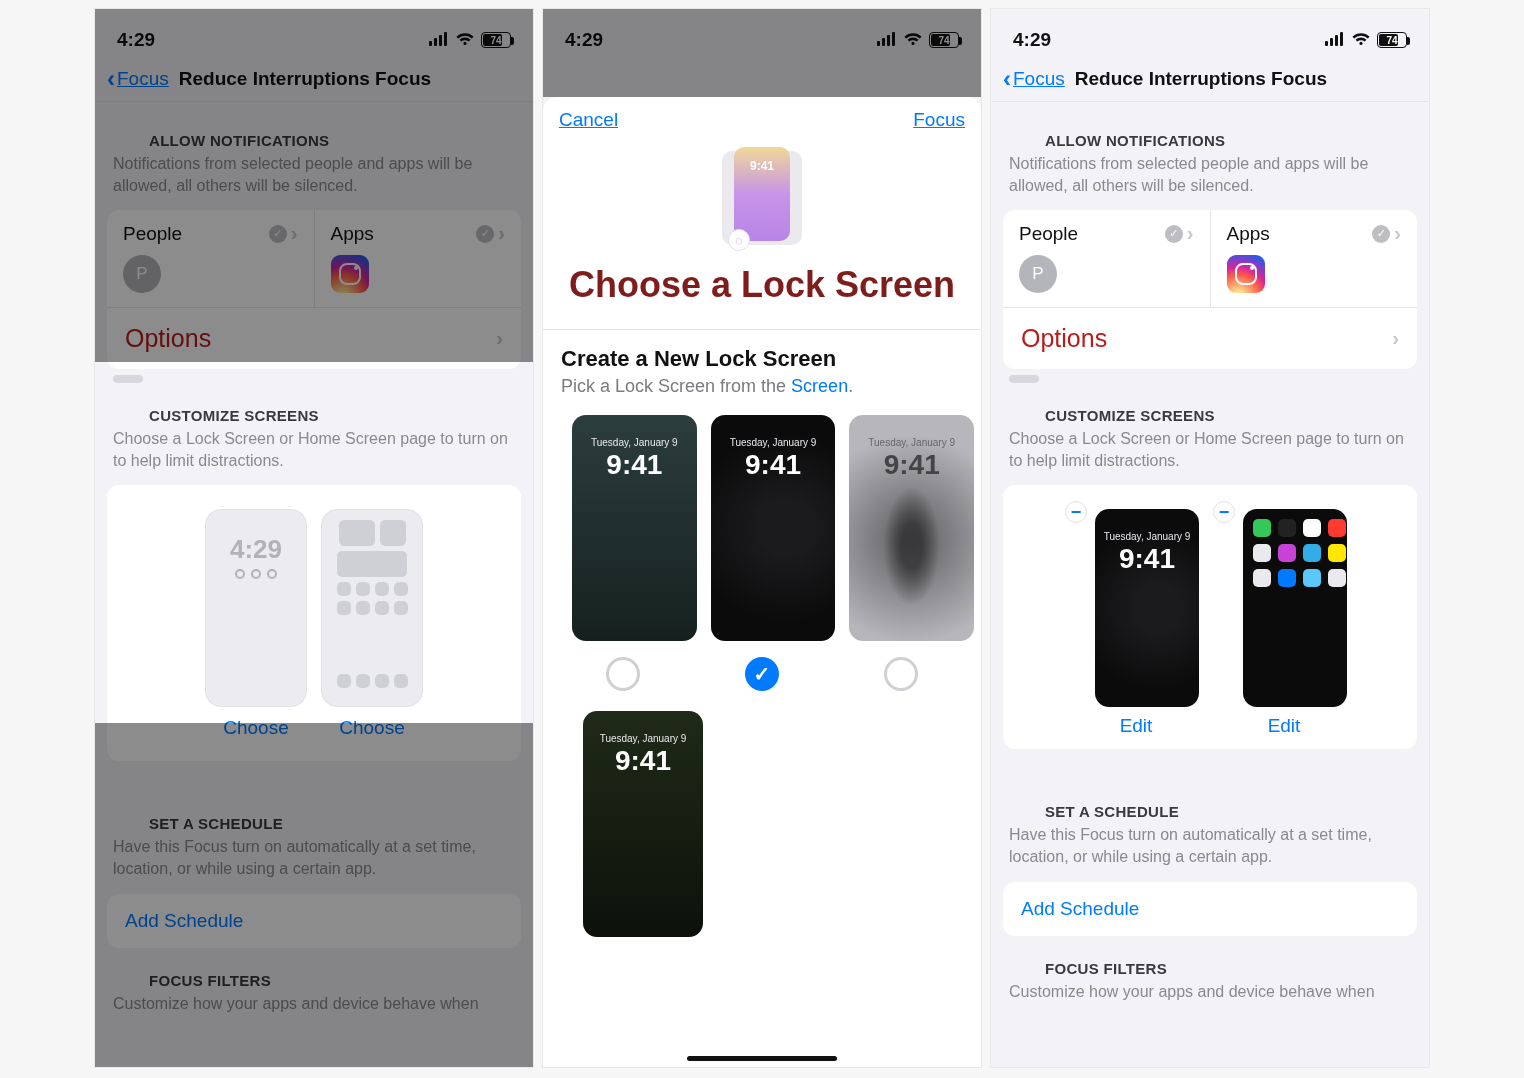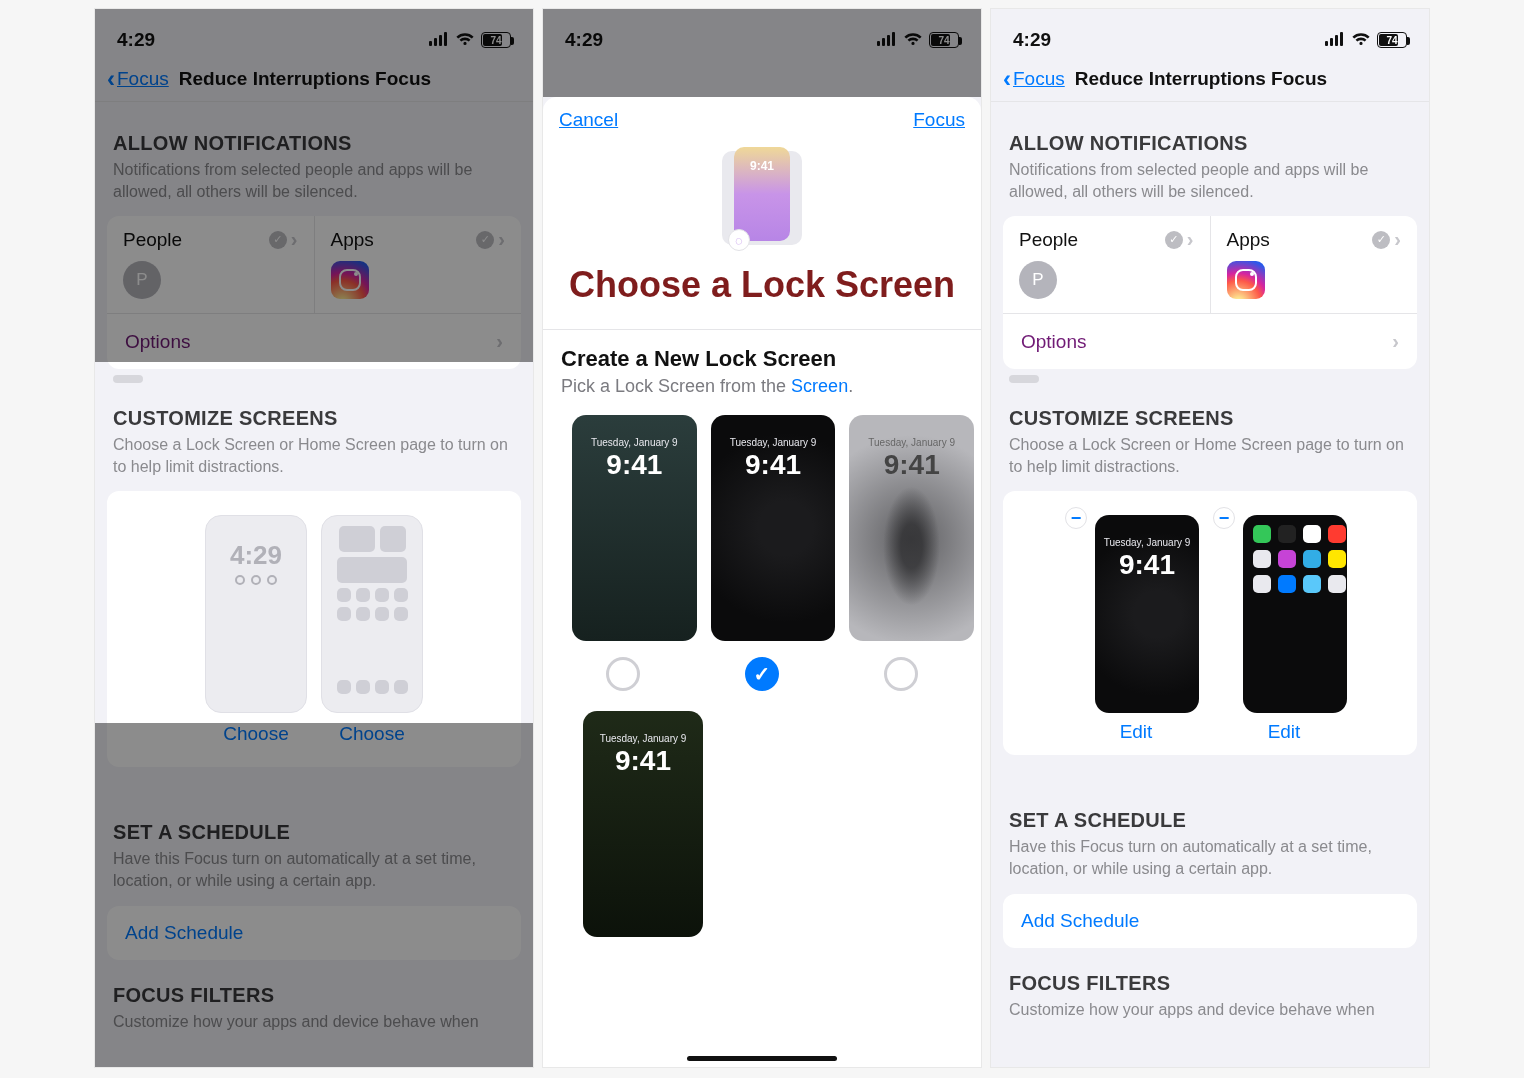--- a/index.html
+++ b/index.html
@@ -25,26 +25,26 @@
   .batt-fill{height:100%;background:#111;border-radius:2px;}
   .batt-txt{position:absolute;inset:0;display:flex;align-items:center;justify-content:center;font-size:10px;font-weight:700;color:#fff;}
   
   .navbar{display:flex;align-items:center;gap:10px;padding:6px 12px 10px;border-bottom:1px solid var(--border);background:var(--bg);}
   .back{display:flex;align-items:center;gap:2px;color:var(--link);font-size:19px;font-weight:400;}
   .back .chev{font-size:24px;font-weight:600;line-height:1;}
   .back .lbl{text-decoration:underline;}
   .navtitle{font-size:19px;font-weight:600;color:#111;}
   
   .scroll{position:absolute;top:105px;bottom:0;left:0;right:0;overflow:hidden;}
-  .sect-hd{padding:18px 18px 4px;font-size:20px;font-weight:700;letter-spacing:.3px;color:#3a3a3c;text-transform:uppercase;}
+  .sect-hd{padding:18px 18px 4px;font-size:15px;font-weight:700;letter-spacing:.3px;color:#3a3a3c;text-transform:uppercase;margin-left:36px;}
   .sect-sub{padding:0 18px 8px;font-size:16px;color:var(--muted);line-height:1.35;}
   .card{margin:6px 12px;background:var(--card);border-radius:12px;}
   .row{display:flex;align-items:center;justify-content:space-between;padding:16px 18px;border-top:1px solid var(--border);}
   .card .row:first-child{border-top:none;}
-  .row .lbl{font-size:19px;color:#701a75;}
+  .row .lbl{font-size:25px;color:#b91c1c;}
   .chev-r{color:#c7c7cc;font-size:20px;font-weight:700;}
   .split{display:flex;}
   .split>div{flex:1;padding:12px 16px 14px;}
   .split>div+div{border-left:1px solid var(--border);}
   .hdrow{display:flex;justify-content:space-between;align-items:center;}
   .cell-title{font-size:19px;color:#111;}
   .cell-trail{display:flex;align-items:center;gap:4px;color:#bdbdc2;}
   .gear{width:18px;height:18px;border-radius:50%;background:#bdbdc2;position:relative;}
   .gear::after{content:"✓";color:#fff;font-size:11px;position:absolute;inset:0;display:flex;align-items:center;justify-content:center;}
   .avatar{width:38px;height:38px;border-radius:50%;background:#b4b4bb;color:#fff;display:flex;align-items:center;justify-content:center;font-size:17px;margin-top:10px;}

